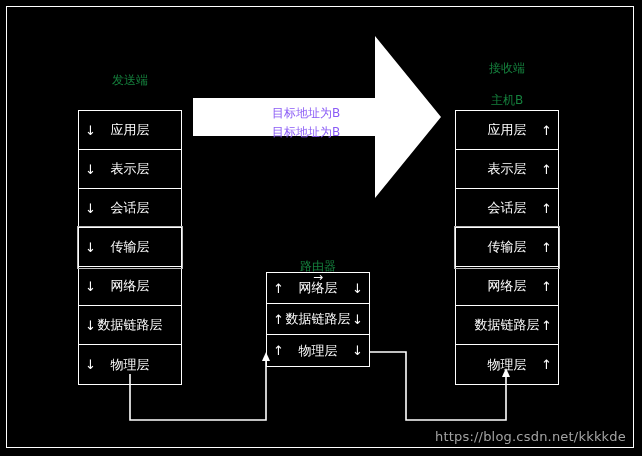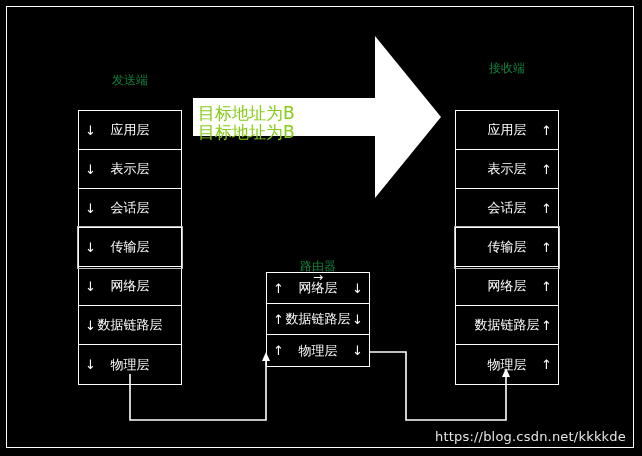--- a/index.html
+++ b/index.html
@@ -78,38 +78,39 @@
     left: 193px;
     top: 36px;
     width: 248px;
     height: 162px;
   }
   .msg {
     position: absolute;
     left: 198px;
     top: 104px;
     width: 216px;
-    color: #84cc16;
-    font-size: 17px;
+    color: #8b5cf6;
+    font-size: 12px;
     line-height: 19px;
+    text-align: center;
   }
   .msg div { white-space: nowrap; }
   .wires {
     position: absolute;
     left: 0;
     top: 0;
     width: 642px;
     height: 456px;
     pointer-events: none;
   }
   .watermark {
     position: absolute;
     right: 16px;
     bottom: 12px;
-    color: #e5e5e5;
+    color: #a3a3a3;
     font-size: 13px;
     letter-spacing: 0.2px;
     margin-top: 28px;
   }
   .side-title {
     color: #15803d;
   }
 </style>
 </head>
 <body>
@@ -121,20 +122,21 @@
   <svg class="bigarrow" viewBox="0 0 248 162">
     <polygon points="0,62 182,62 182,0 248,81 182,162 182,100 0,100" fill="#ffffff"></polygon>
   </svg>
   <div class="msg">
     <div>目标地址为B</div>
     <div>目标地址为B</div>
   </div>
 
   <div class="label side-title" style="left:78px; top:72px; width:104px;">发送端</div>
   <div class="label side-title" style="left:455px; top:60px; width:104px;">接收端</div>
+  <div class="label side-title" style="left:455px; top:92px; width:104px;">主机B</div>
   <div class="label side-title" style="left:266px; top:258px; width:104px;">路由器</div>
 
   <div class="stack left" style="left:78px; top:110px;">
     <div class="row">
       <span class="arrow">↓</span>
       <span>应用层</span>
     </div>
     <div class="row">
       <span class="arrow">↓</span>
       <span>表示层</span>

